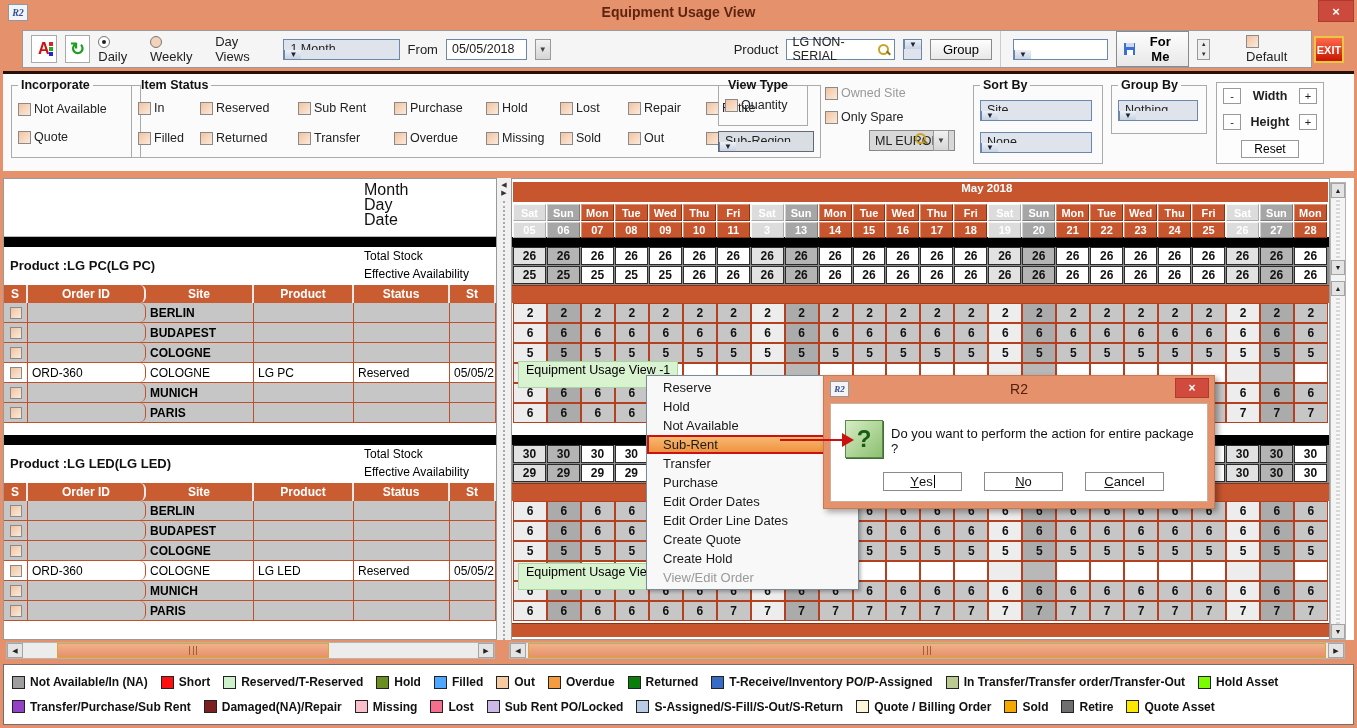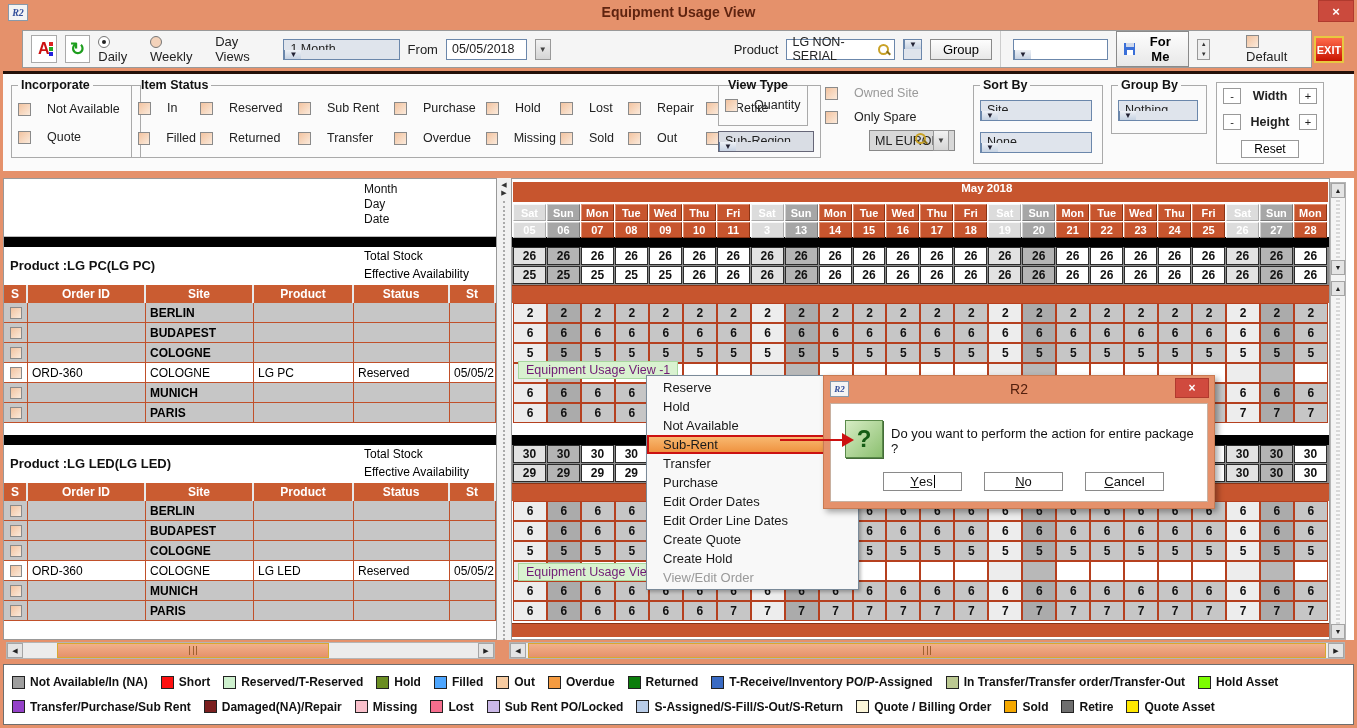--- a/index.html
+++ b/index.html
@@ -54,21 +54,21 @@
   .exit-btn { position:absolute; right:13px; top:36px; width:30px; height:27px;
     background:linear-gradient(#ff6a4a,#c81500); border:2px solid #e8c840; color:#fff;
     font-size:11px; font-weight:bold; display:flex; align-items:center; justify-content:center; }
   .tb-divider { width:1px; align-self:stretch; background:#ccc; }
 
   
   .filters { position:absolute; left:3px; top:71px; width:1351px; height:100px; background:#fbfbfb;
     border-top:3px solid #241009; font-size:12.5px; color:#222; }
   fieldset { position:absolute; border:1px solid #aaa; background:transparent; padding:4px 6px; }
   legend { font-weight:bold; font-size:12.5px; padding:0 3px; color:#111; }
-  .cbitem { display:flex; align-items:center; gap:16px; white-space:nowrap; }
+  .cbitem { display:flex; align-items:center; gap:3px; white-space:nowrap; }
   .fs-inc { left:8px; top:4px; width:130px; height:80px; }
   .fs-inc .cbitem { margin:6px 0 14px 0; }
   .fs-status { left:128px; top:4px; width:690px; height:80px; }
   .status-grid { display:grid; grid-template-columns:58px 94px 92px 88px 70px 64px 74px 76px;
     row-gap:16px; column-gap:4px; margin-top:5px; }
   .fs-view { left:715px; top:4px; width:90px; height:48px; }
   .fs-view .cbitem { margin-top:2px; }
   .combo.gray { border:1px solid #667; background:#d9dde4; }
   .pos { position:absolute; }
   .dim-label { color:#999; }
@@ -90,37 +90,37 @@
   .left-pane { position:absolute; left:0; top:0; width:494px; height:462px; background:#fff;
     border:1px solid #999; overflow:hidden; }
   .splitter { position:absolute; left:494px; top:0; width:14px; height:462px; background:#f1f1f1;
     display:flex; flex-direction:column; align-items:center; padding-top:3px; }
   .splitter::after { content:""; flex:1; width:0; border-left:2px dotted #aaa; margin-top:4px; }
   .split-arrow { font-size:7px; color:#333; line-height:8px; }
   .right-pane { position:absolute; left:508px; top:0; width:819px; height:462px; background:#fff;
     border:1px solid #999; overflow:hidden; }
 
   .lp-corner { height:58px; position:relative; border-bottom:1px solid #bbb; }
-  .corner-labels { position:absolute; left:360px; top:3px; font-size:12px; line-height:15px; color:#111; }
+  .corner-labels { position:absolute; left:360px; top:3px; font-size:16px; line-height:15px; color:#111; }
   .black-band { height:10px; background:#000; }
   .lp-prodhdr { height:38px; position:relative; background:#fff; }
   .lp-prod-title { position:absolute; left:6px; top:11px; font-weight:bold; font-size:13px; color:#111; }
   .lp-stock-lbl { position:absolute; left:360px; top:2px; font-size:12px; }
   .lp-avail-lbl { position:absolute; left:360px; top:20px; font-size:12px; }
   .lp-colhdr { height:18px; display:flex; background:#ca5c31; color:#fff; font-weight:bold; font-size:12px; }
   .lp-colhdr .hc { display:flex; align-items:center; justify-content:center; border-right:2px solid #e9e9e9; }
   .lrow { height:20px; display:flex; background:#c6c6c6; border-bottom:1px solid #c0502a; font-size:12px; }
   .lrow.active { background:#fff; }
   .lrow .lc { display:flex; align-items:center; padding-left:4px; border-right:1px solid #c0502a;
     overflow:hidden; white-space:nowrap; }
   .lrow .lc.sitecell { font-weight:bold; }
   .lrow.active .lc.sitecell { font-weight:normal; }
   .lrow .lc.ccell { justify-content:center; padding-left:0; }
   .lrow .cb { width:12px; height:12px; }
-  .w0{width:24px;} .w1{width:118px;} .w2{width:108px;} .w3{width:100px;} .w4{width:96px;} .w5{flex:1;}
+  .w0{width:24px;} .w1{width:118px;border-radius:6px;} .w2{width:108px;} .w3{width:100px;} .w4{width:96px;} .w5{flex:1;}
   .lp-gap { height:12px; background:#fff; }
 
   .rp-header { height:58px; padding-top:3px; }
   .month-band { height:20px; background:#c7552e; position:relative; margin:0 1px 2px 1px; }
   .month-band span { position:absolute; left:55%; top:0; color:#fff; font-size:11.5px; font-weight:bold; }
   .hrow { display:flex; height:18px; padding:0 1px; }
   .hrow.dates { height:17px; }
   .hcell { flex:1; margin:0 1px 1px 0; display:flex; align-items:center; justify-content:center;
     font-weight:bold; font-size:11px; color:#fff; border:1px solid; }
   .hcell.wd { background:#c7552e; border-color:#e09070 #8a3314 #8a3314 #e09070; }
@@ -166,22 +166,22 @@
 
   
   .legend { position:absolute; left:3px; top:664px; width:1351px; height:61px; background:#fff;
     border:1px solid #6e6e6e; padding:5px 8px; display:flex; flex-direction:column; justify-content:space-around; }
   .legend-row { display:flex; align-items:center; gap:13px; }
   .leg-item { display:flex; align-items:center; gap:5px; white-space:nowrap; }
   .leg-sw { width:13px; height:13px; border:1px solid #222; flex:none; }
   .leg-lb { font-size:12px; font-weight:bold; color:#111; }
 
   
-  .tooltip { position:absolute; background:#d9f2d0; border:1px solid #a8d8a0; color:#701a75;
-    font-size:12.5px; padding:1px 7px; white-space:nowrap; height:18px; }
+  .tooltip { position:absolute; background:#d9f2d0; border:1px solid #a8d8a0; color:#000000;
+    font-size:12.5px; padding:1px 7px; white-space:nowrap; height:27px; }
   .tip1 { left:518px; top:361px; z-index:6; }
   .tip2 { left:518px; top:563px; z-index:5; }
   .ctx-menu { position:absolute; left:646px; top:375px; width:213px; background:#f8f8f8;
     border:1px solid #7a8a99; box-shadow:2px 2px 3px rgba(0,0,0,.25); z-index:10; padding:2px 0; }
   .mi { height:19px; display:flex; align-items:center; padding-left:16px; font-size:13px; color:#1a1a1a; }
   .mi.hl { background:linear-gradient(#f8b870,#ef9340); border:2px solid #cc1111; padding-left:14px; }
   .mi.dis { color:#999; }
   .anno-line { position:absolute; left:780px; top:439px; width:62px; height:2px; background:#cc1111; z-index:14; }
   .anno-head { position:absolute; left:842px; top:433px; width:0; height:0; border-top:7px solid transparent;
     border-bottom:7px solid transparent; border-left:12px solid #cc1111; z-index:14; }

